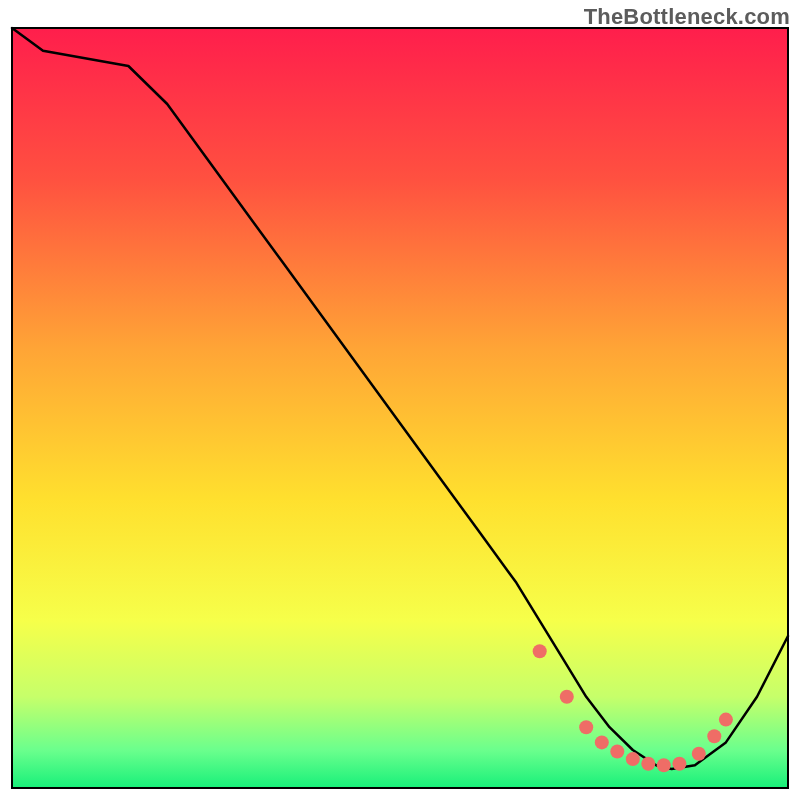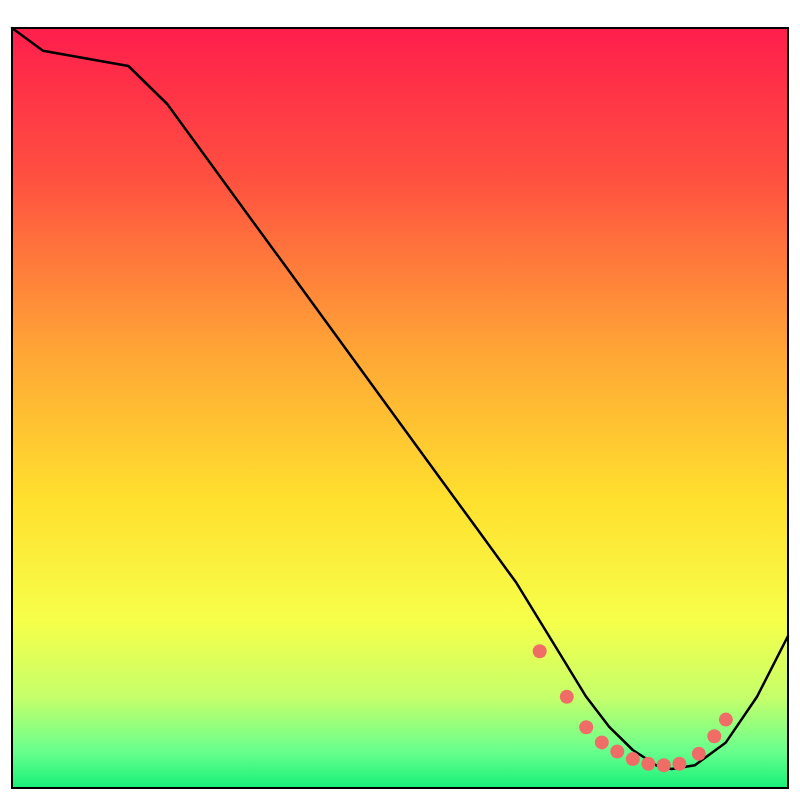--- a/index.html
+++ b/index.html
@@ -47,20 +47,21 @@
   .dot {
     fill: #ef6d66;
     stroke: none;
   }
 </style>
 </head>
 <body>
 
 <div class="chart-container">
 
+  <div class="watermark">TheBottleneck.com</div>
 
   <svg class="plot" viewBox="0 0 800 800">
     <defs>
       <linearGradient id="bg-grad" x1="0" y1="0" x2="0" y2="1">
           <stop offset="0%" stop-color="#ff1e4c"></stop>
           <stop offset="20%" stop-color="#ff5140"></stop>
           <stop offset="42%" stop-color="#ffa436"></stop>
           <stop offset="62%" stop-color="#ffe02e"></stop>
           <stop offset="78%" stop-color="#f6ff4a"></stop>
           <stop offset="88%" stop-color="#c6ff6a"></stop>

